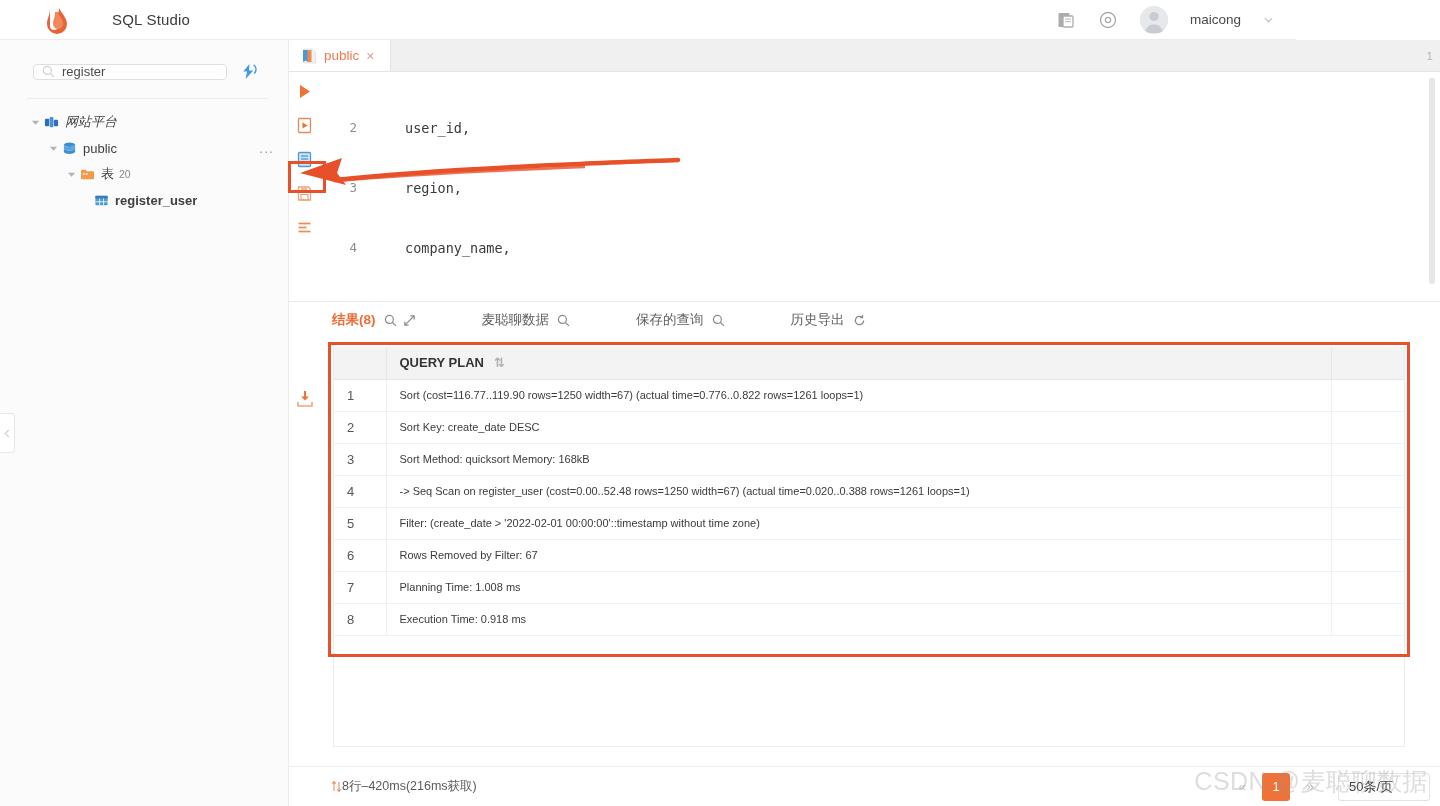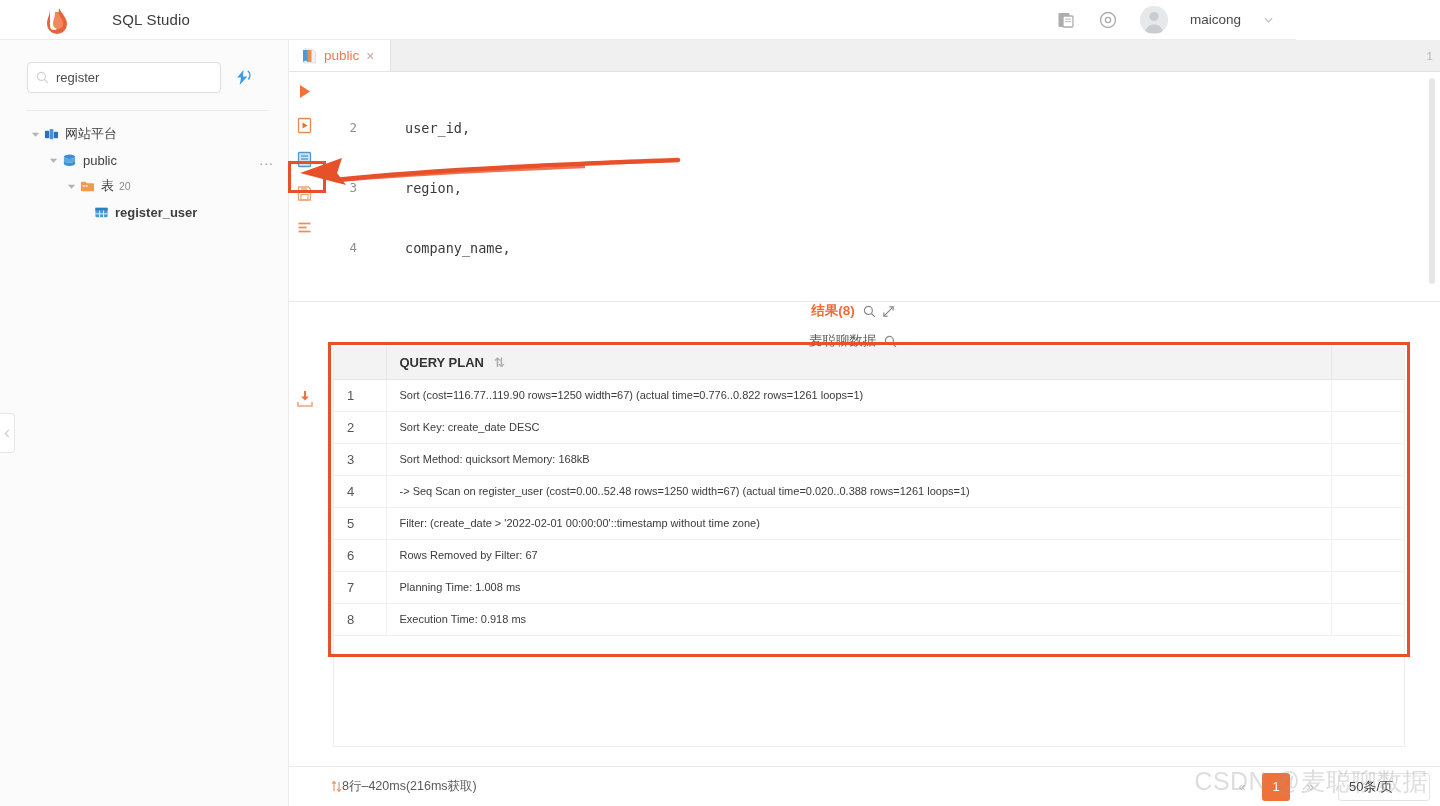--- a/index.html
+++ b/index.html
@@ -36,23 +36,23 @@
 
   
   #sidebar {
     position: absolute; top: 40px; left: 0; width: 289px; height: 766px;
     background: #fbfbfb; border-right: 1px solid #ececec;
   }
   #search-row {
     display: flex; align-items: center; padding: 22px 20px 0 27px; gap: 12px;
   }
   #search-input-wrap {
-    flex: 0 0 194px; height: 31px; background: #fff;
+    flex: 0 0 194px; height: 16px; background: #fff;
     border: 1px solid #dcdfe3; border-radius: 4px;
-    display: flex; align-items: center; padding: 0 8px; gap: 7px;
+    display: flex; align-items: center; padding: 0 8px; gap: 7px; margin-left: 6px;
   }
   #search-icon { width: 13px; height: 13px; opacity: .45; flex: none; }
   #search-input {
     border: none; outline: none; width: 100%;
     font-size: 13px; color: #4c4c4c; font-family: inherit; background: transparent;
   }
   #refresh-icon { width: 19px; height: 19px; cursor: pointer; }
   #sidebar-divider {
     margin: 17px 20px 0 27px; border-top: 1px solid #ececec;
   }
@@ -61,21 +61,21 @@
     display: flex; align-items: center; height: 26px;
     font-size: 13px; color: #3f3f3f; cursor: pointer; position: relative;
     padding-right: 14px;
   }
   .tw { width: 11px; height: 11px; flex: none; opacity: .55; margin-right: 3px; }
   .ti { width: 15px; height: 15px; flex: none; margin-right: 6px; }
   .tlabel { white-space: nowrap; }
   .tcount { font-size: 10.5px; color: #8a8a8a; margin-left: 5px; }
   .tmore { margin-left: auto; color: #9a9a9a; font-size: 14px; letter-spacing: 1px; line-height: 1; }
   #tree { margin-top: 10px; }
-  .lvl0 { padding-left: 30px; }
+  .lvl0 { padding-left: 30px; font-style: italic; }
   .lvl1 { padding-left: 48px; }
   .lvl2 { padding-left: 66px; }
   .lvl3 { padding-left: 94px; font-weight: bold; }
 
   
   #sidebar-collapse {
     position: absolute; left: 0; top: 413px; width: 15px; height: 40px;
     background: #fff; border: 1px solid #e7e7e7; border-left: none;
     border-radius: 0 4px 4px 0;
     display: flex; align-items: center; justify-content: center; cursor: pointer;
@@ -137,21 +137,21 @@
     position: absolute; right: 5px; top: 6px; width: 6px; height: 214px;
     background: transparent;
   }
   #editor-scrollbar .thumb {
     width: 6px; height: 206px; background: #e6e6e6; border-radius: 3px;
   }
 
   
   #result-tabs {
     height: 36px; display: flex; align-items: center; padding-left: 43px;
-    gap: 12px; background: #fff; flex-direction: column;
+    gap: 0; background: #fff;
   }
   .rtab {
     display: flex; align-items: center; gap: 8px; font-size: 13.5px;
     color: #5e5e5e; cursor: pointer; height: 36px; margin-right: 66px;
   }
   .rtab.active { color: #ef6c35; font-weight: bold; }
   .rtab svg { width: 13px; height: 13px; }
   .rtab .ic2 { margin-left: -2px; }
 
   

